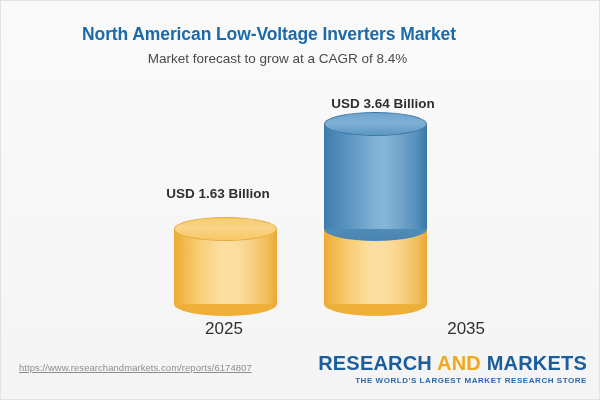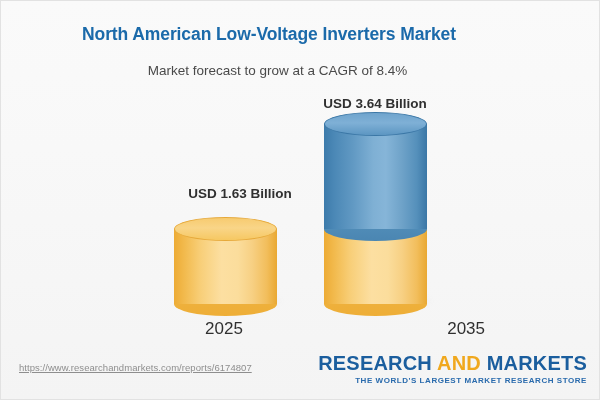--- a/index.html
+++ b/index.html
@@ -35,21 +35,21 @@
     font-weight: bold;
     color: #1b6aaa;
     letter-spacing: -0.1px;
     line-height: 22px;
   }
   .chart-subtitle {
     font-size: 13.5px;
     font-weight: normal;
     color: #4a4a4a;
     line-height: 20px;
-    margin-top: 16px;
+    margin-top: 4px;
     padding-left: 17px;
   }
 
   
   .plot {
     position: absolute;
     left: 0;
     top: 0;
     width: 600px;
     height: 345px;
@@ -220,35 +220,35 @@
 
 <div id="infographic">
 
   <div class="header">
     <div class="chart-title">North American Low-Voltage Inverters Market</div>
     <div class="chart-subtitle">Market forecast to grow at a CAGR of 8.4%</div>
   </div>
 
   <div class="plot">
 
-    <div class="value-label" style="left: 129px; top: 185px;">USD 1.63 Billion</div>
+    <div class="value-label" style="left: 107px; top: 185px;">USD 1.63 Billion</div>
 
     <div class="cylinder" style="left: 173px; top: 228px; width: 103px; height: 75px;">
       <div class="cyl-shadow"></div>
 
       <div class="seg gold" style="top: 0; height: 75px;">
         <div class="seg-bottom-cap"></div>
         <div class="seg-body"></div>
         <div class="seg-cap" style="top: -12px;"></div>
       </div>
     </div>
 
     <div class="cat-label" style="left: 113px; top: 318px;">2025</div>
 
-    <div class="value-label" style="left: 264px; top: 95px;">USD 3.64 Billion</div>
+    <div class="value-label" style="left: 272px; top: 95px;">USD 3.64 Billion</div>
 
     <div class="cylinder" style="left: 323px; top: 123px; width: 103px; height: 180px;">
       <div class="cyl-shadow"></div>
 
       <div class="seg gold" style="top: 105px; height: 75px;">
         <div class="seg-bottom-cap"></div>
         <div class="seg-body"></div>
       </div>
 
       <div class="seg blue" style="top: 0; height: 105px;">

